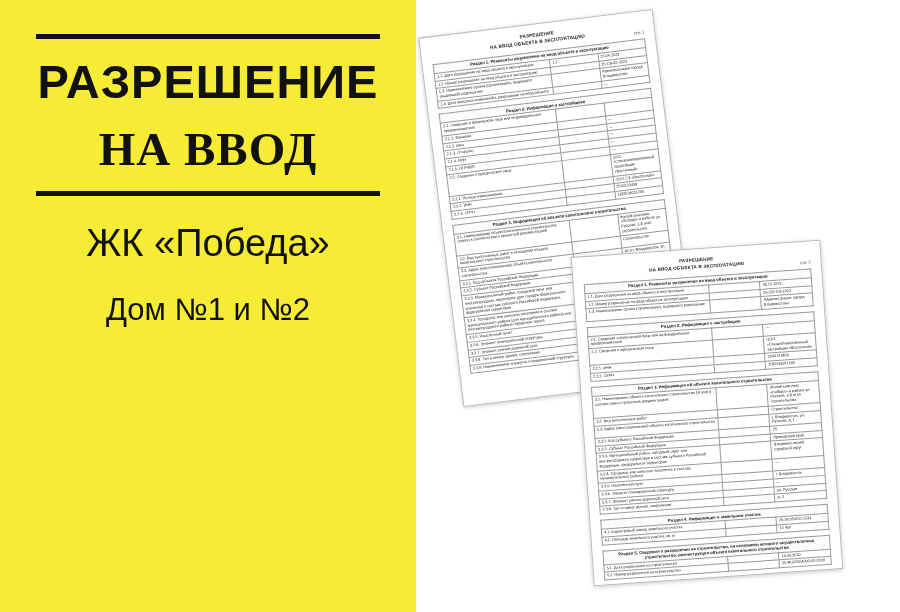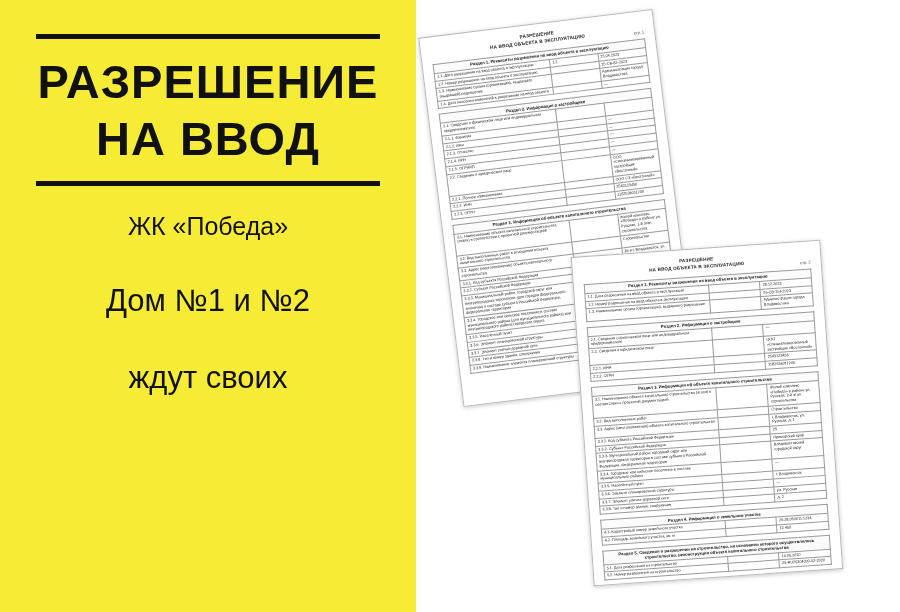--- a/index.html
+++ b/index.html
@@ -43,36 +43,36 @@
   .headline {
     width: 100%;
     text-align: center;
     font-weight: bold;
     color: #111111;
     letter-spacing: 1px;
     line-height: 1.08;
     margin-top: 18px;
     font-size: 47px;
   }
-  .headline .l2 { display: block; margin-top: 6px; }
+  .headline .l2 { display: block; margin-top: 16px; font-family: Liberation Serif, serif; }
 
   .subhead {
     width: 100%;
     text-align: center;
     color: #111111;
-    font-size: 25px;
+    font-size: 38px;
     line-height: 1.0;
     margin-top: 28px;
   }
   .line {
     display: block;
     text-align: right;
     color: #111111;
     font-size: 31px;
-    margin-top: 46px;
+    margin-top: 32px;
     line-height: 1.0;
   }
   .line.small { font-size: 30px; }
 
   
   .docs {
     position: absolute;
     left: 416px;
     top: 0;
     width: 484px;
@@ -170,21 +170,20 @@
 
     <div class="headline">
       <span>РАЗРЕШЕНИЕ</span>
       <span class="l2">НА ВВОД</span>
     </div>
 
     <div class="rule mid"></div>
 
     <div class="subhead">ЖК «Победа»</div>
     <span class="line">Дом №1 и №2</span>
-    <span class="line">ждут своих</span>
   </div>
 
   <div class="docs">
 
     <div class="doc doc-back">
       <div class="doc-page">стр. 1</div>
       <div class="doc-title">
         <div>РАЗРЕШЕНИЕ</div>
         <div>НА ВВОД ОБЪЕКТА В ЭКСПЛУАТАЦИЮ</div>
       </div>

